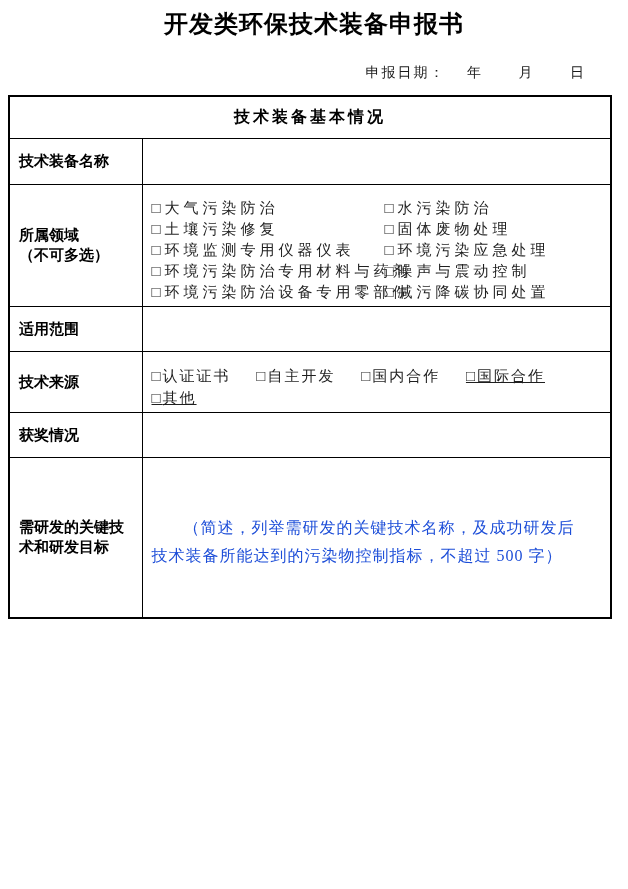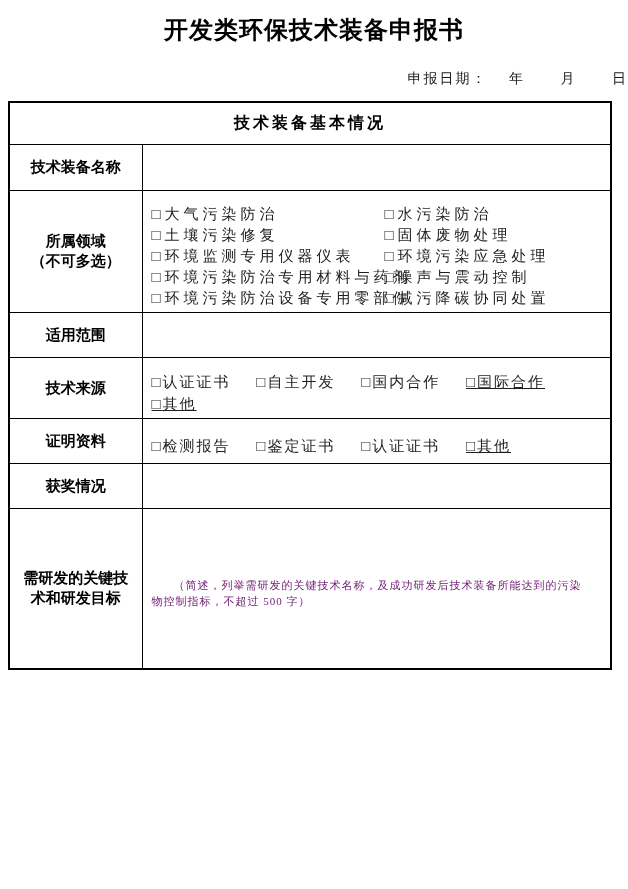--- a/index.html
+++ b/index.html
@@ -9,33 +9,34 @@
     height: 889px;
     background: #ffffff;
     font-family: "Liberation Serif", serif;
     color: #000;
     overflow: hidden;
   }
   .page { width: 628px; height: 889px; position: relative; }
 
   .title {
     margin: 0;
-    padding-top: 15px;
+    padding-top: 9px;
     text-align: center;
     font-family: "Liberation Sans", sans-serif;
     font-weight: bold;
     font-size: 24px;
     line-height: 30px;
     letter-spacing: 1px;
     color: #000;
   }
 
   .date-line {
     margin-top: 24px;
     text-align: right;
+    padding-right: 42px;
     font-size: 14px;
     letter-spacing: 2px;
     color: #1a1a1a;
     height: 20px;
     line-height: 20px;
   }
   .date-line .gap-sm { display: inline-block; margin-left: 16px; }
   .date-line .gap-lg { display: inline-block; margin-left: 30px; }
 
   table.form {
@@ -54,21 +55,20 @@
   .section-header {
     height: 42px;
     text-align: center;
     font-family: "Liberation Sans", sans-serif;
     font-weight: bold;
     font-size: 16px;
     letter-spacing: 3px;
   }
 
   .label-cell {
-    text-align: center;
     font-family: "Liberation Sans", sans-serif;
     font-weight: bold;
     font-size: 15px;
     line-height: 20px;
     padding: 12px 9px;
   }
 
   .value-cell {
     font-size: 15px;
     color: #1f1f1f;
@@ -102,25 +102,25 @@
     letter-spacing: 2px;
     margin-right: 22px;
     white-space: nowrap;
     line-height: 22px;
   }
   .opts-inline .opt:last-child { margin-right: 0; text-decoration: underline; }
 
   .cb { display: inline; }
 
   .hint {
-    font-size: 11px;
-    line-height: 16px;
+    font-size: 16px;
+    line-height: 28px;
     letter-spacing: 1px;
     text-indent: 2em;
-    color: #701a75;
+    color: #1d4ed8;
     padding-right: 14px;
   }
 </style>
 </head>
 <body>
 
 <div class="page">
 
   <h1 class="title">开发类环保技术装备申报书</h1>
 
@@ -186,29 +186,20 @@
           <span class="opt"><span class="cb">□</span><span>国内合作</span></span>
           <span class="opt"><span class="cb">□</span><span>国际合作</span></span>
         </div>
         <div>
           <span class="opt"><span class="cb">□</span><span>其他</span></span>
         </div>
       </td>
     </tr>
 
 
-    <tr class="r-proof">
-      <td class="label-cell">证明资料</td>
-      <td class="value-cell opts-inline">
-        <span class="opt"><span class="cb">□</span><span>检测报告</span></span>
-        <span class="opt"><span class="cb">□</span><span>鉴定证书</span></span>
-        <span class="opt"><span class="cb">□</span><span>认证证书</span></span>
-        <span class="opt"><span class="cb">□</span><span>其他</span></span>
-      </td>
-    </tr>
 
     <tr class="r-award">
       <td class="label-cell">获奖情况</td>
       <td class="value-cell"></td>
     </tr>
 
     <tr class="r-rd">
       <td class="label-cell">需研发的关键技术和研发目标</td>
       <td class="value-cell">
         <div class="hint">（简述，列举需研发的关键技术名称，及成功研发后技术装备所能达到的污染物控制指标，不超过 500 字）</div>

